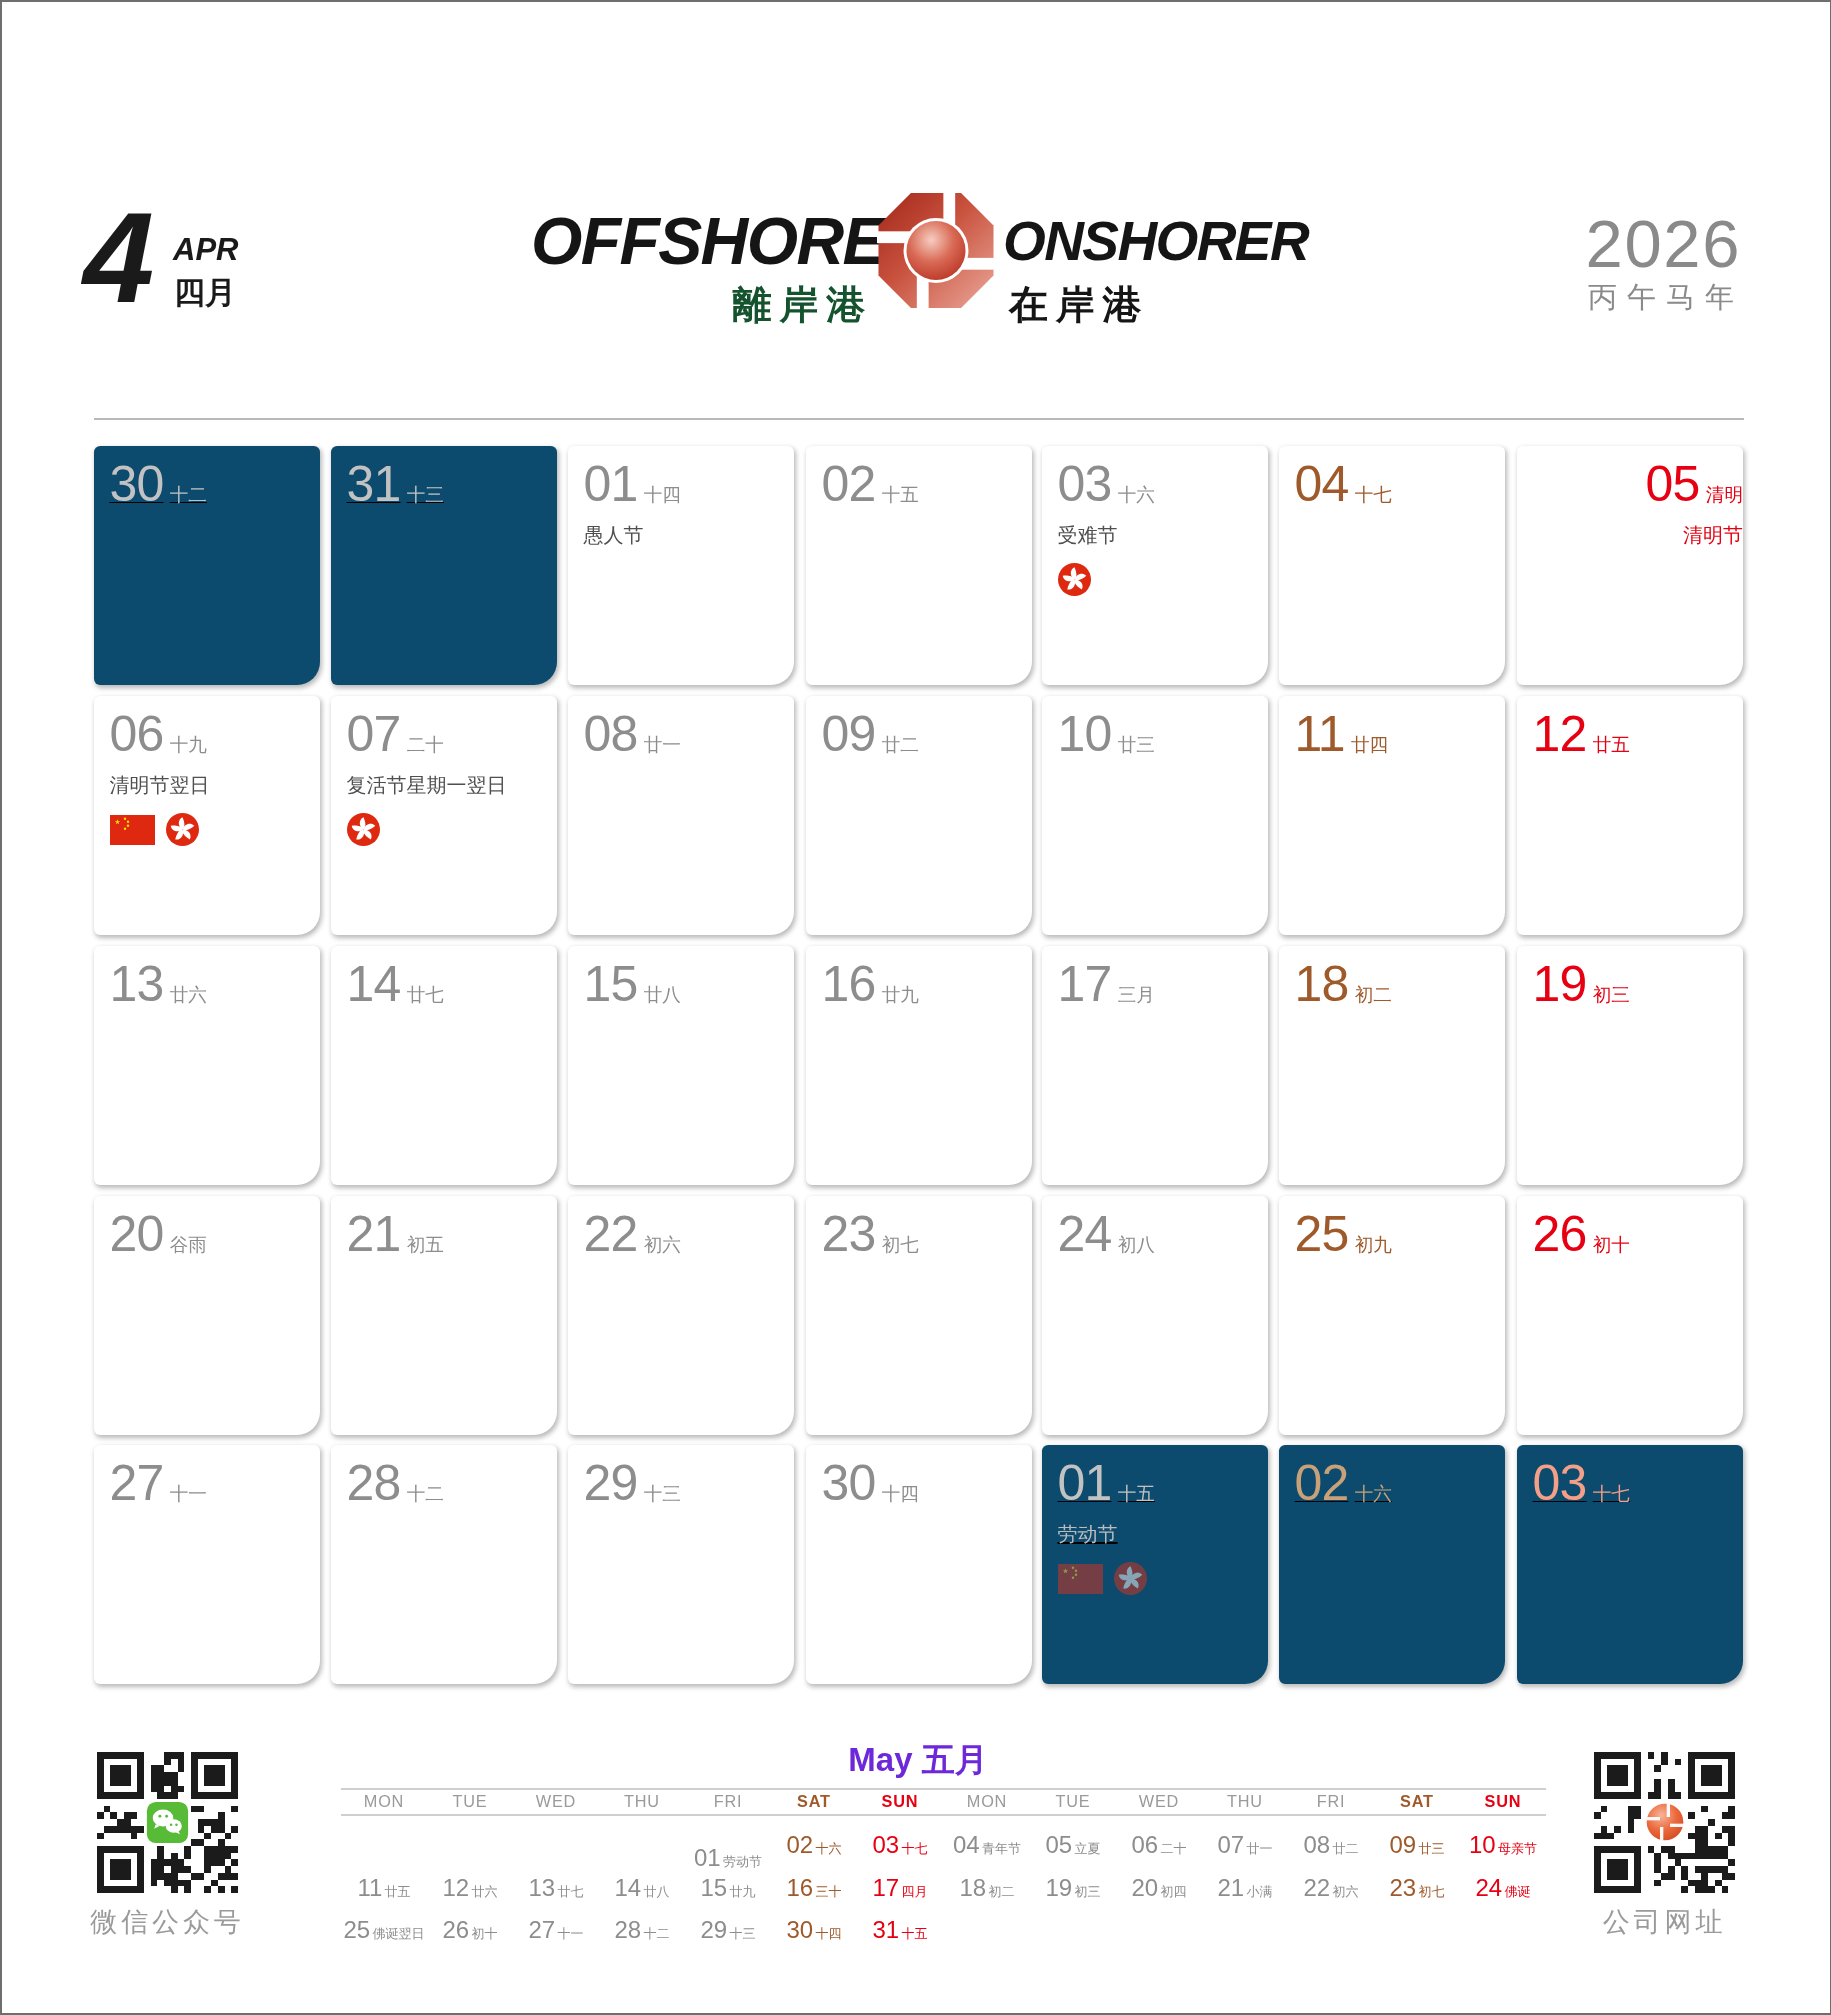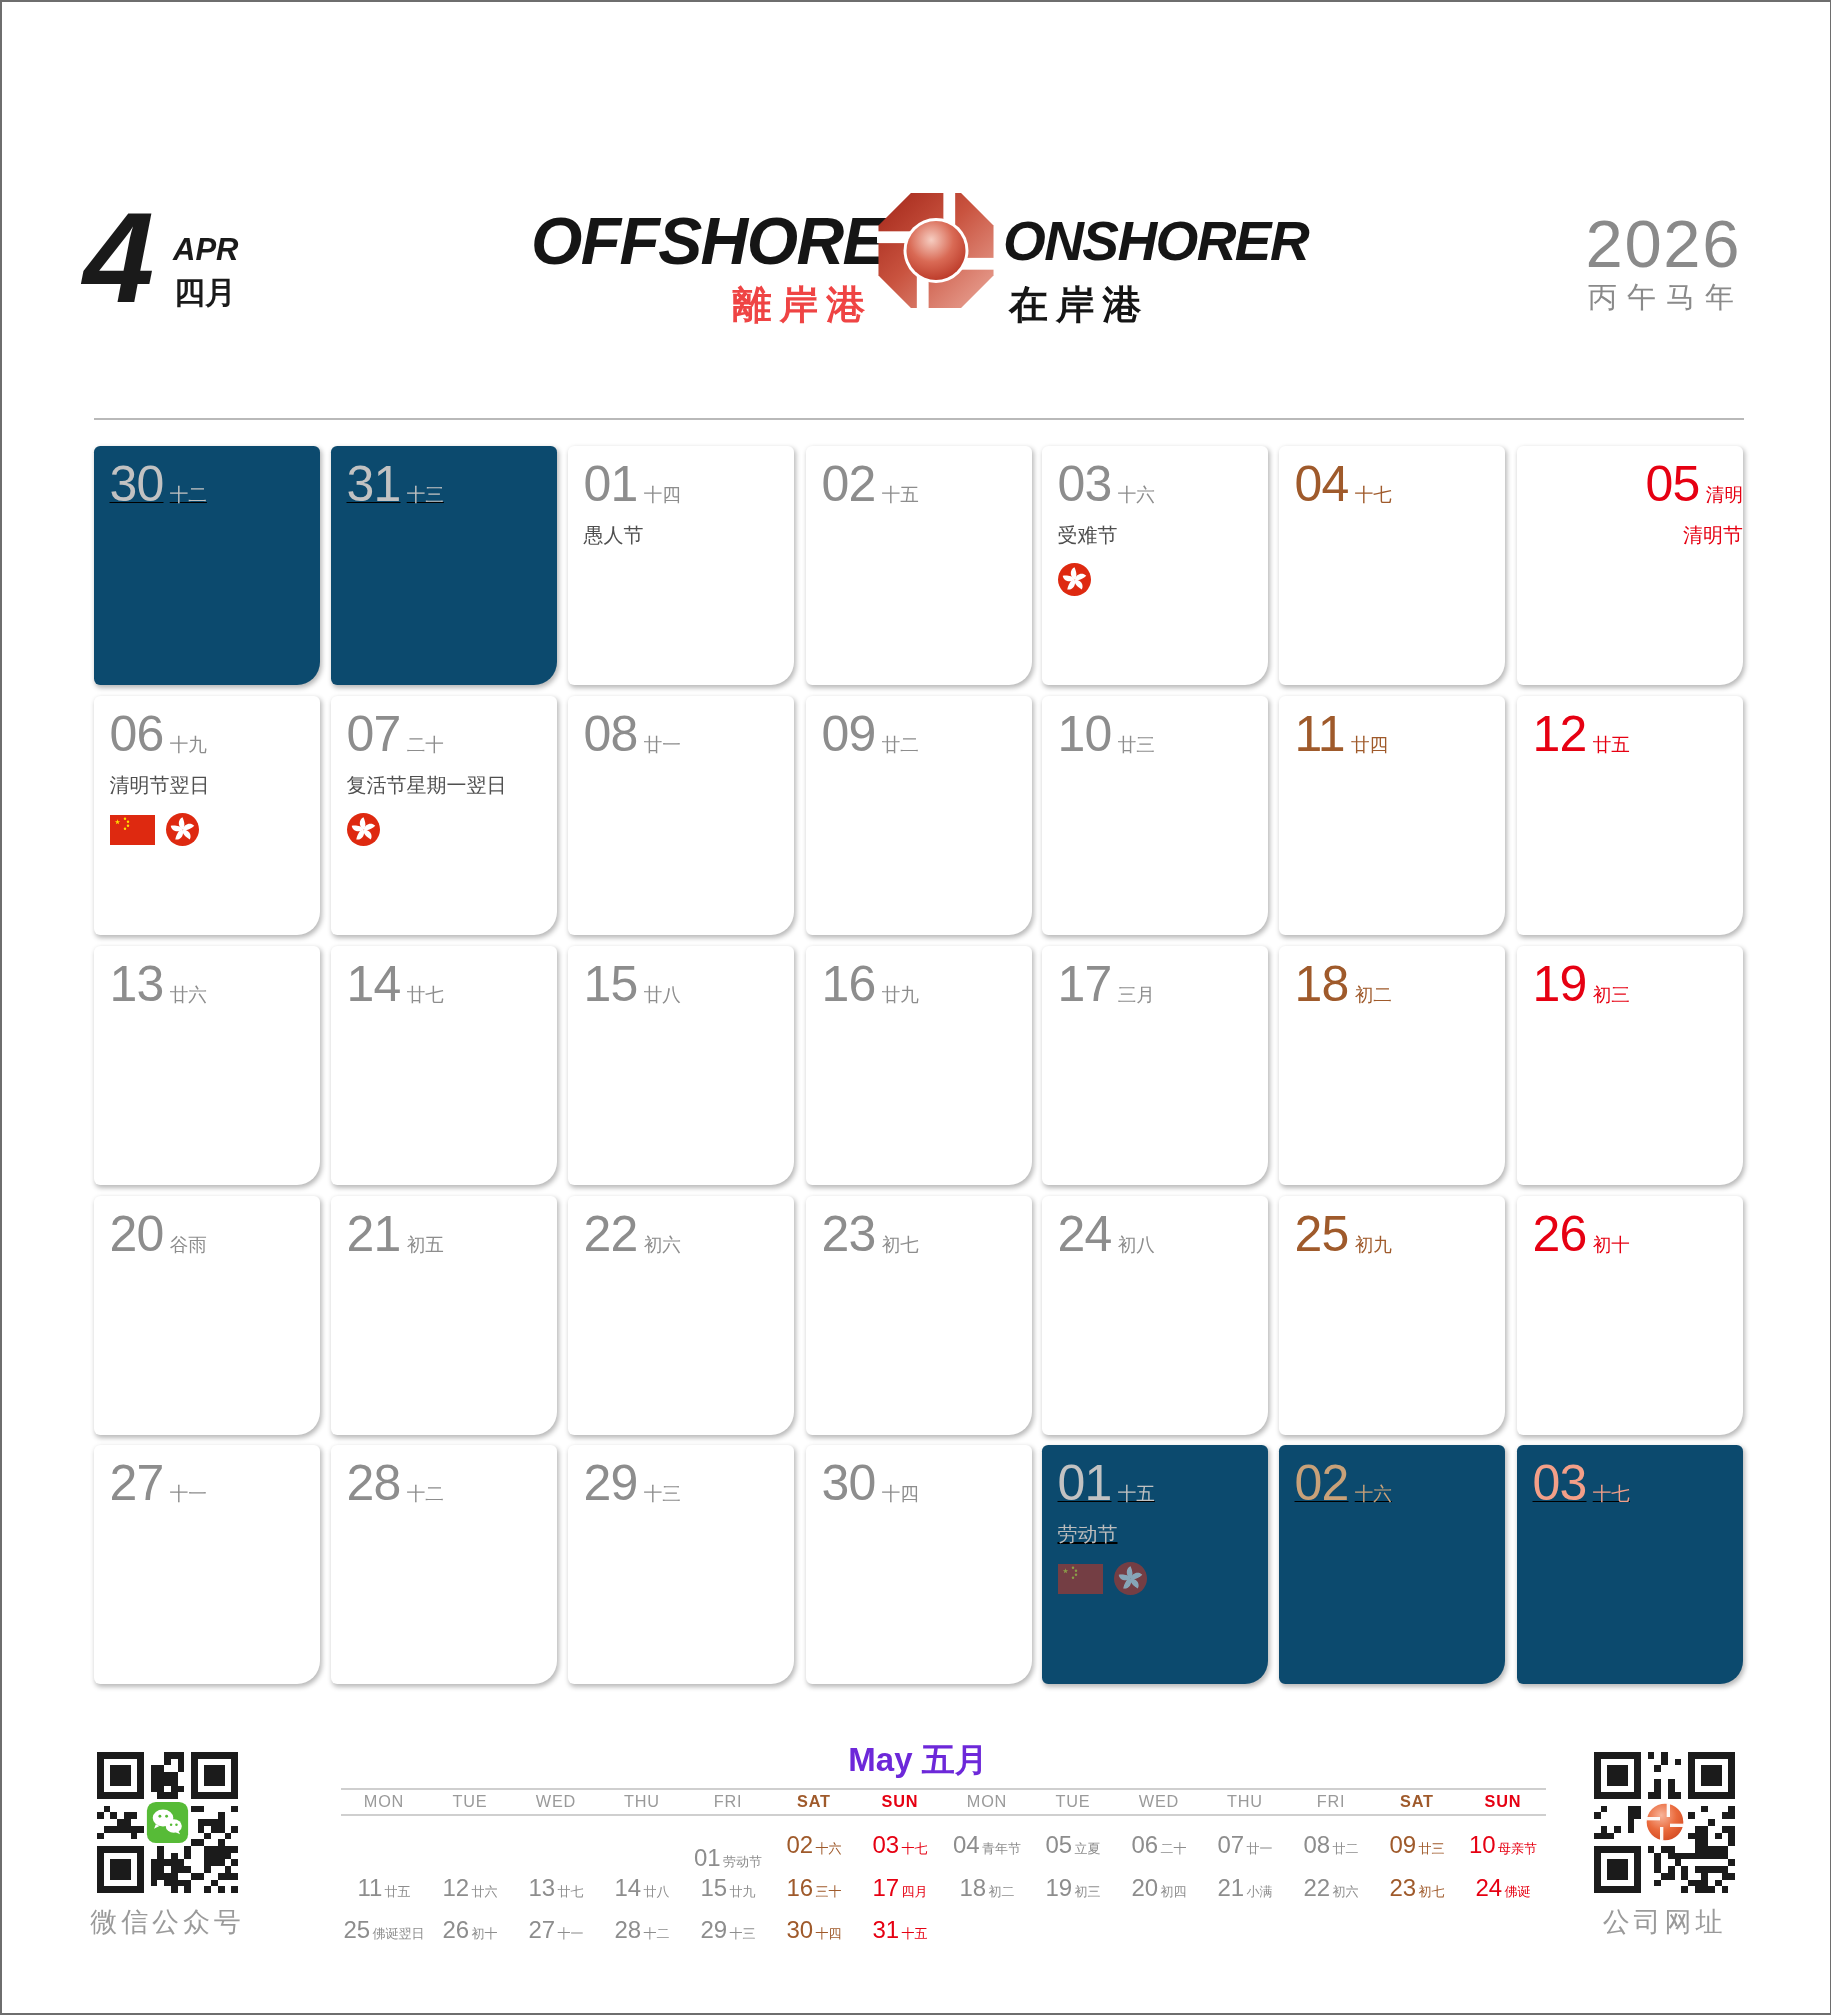--- a/index.html
+++ b/index.html
@@ -6,21 +6,21 @@
   #page{position:relative;width:1832px;height:2015px;background:#fff;
         border:2.3px solid #6e6e6e;box-sizing:border-box;overflow:hidden;
         font-family:"Liberation Sans", sans-serif;}
   .abs{position:absolute;}
   
   .month-num{left:81px;top:192px;font-size:128px;line-height:1;font-weight:bold;font-style:italic;color:#1a1a1a;}
   .month-abbr{left:171px;top:230px;font-size:31px;font-weight:bold;font-style:italic;color:#1a1a1a;}
   .month-cn{left:172px;top:270px;font-size:31px;font-weight:bold;color:#1a1a1a;}
   .brand-left{left:529px;width:327px;top:211px;font-size:66px;line-height:56px;font-weight:bold;font-style:italic;color:#151515;text-align:left;letter-spacing:-1.6px;}
   .brand-right{left:1001px;top:211px;font-size:55px;line-height:56px;font-weight:bold;font-style:italic;color:#151515;letter-spacing:-1.6px;}
-  .brand-left-cn{left:683px;width:188px;top:276px;font-size:39px;font-weight:bold;color:#ef4444;text-align:right;letter-spacing:7.8px;}
+  .brand-left-cn{left:683px;width:188px;top:276px;font-size:39px;font-weight:bold;color:#14532d;text-align:right;letter-spacing:7.8px;}
   .brand-right-cn{left:1007px;top:276px;font-size:39px;font-weight:bold;color:#151515;letter-spacing:7.8px;}
   .emblem{left:875px;top:188px;}
   .year{left:1543px;width:196px;top:208px;font-size:67px;line-height:67px;color:#8a8a8a;text-align:right;letter-spacing:1.6px;}
   .year-cn{left:1543px;width:199px;top:276px;font-size:29px;color:#8a8a8a;text-align:right;letter-spacing:10px;}
   
   #weekbar{left:92px;top:355px;width:1650px;height:47px;}
   #weekbar .seg{position:absolute;top:0;height:47px;}
   .seg-gray{left:0;width:1186px;background:#a7a7a7;}
   .seg-sat{left:1186px;width:235px;background:#8e5130;}
   .seg-sun{left:1426px;width:224px;background:#e60012;}

